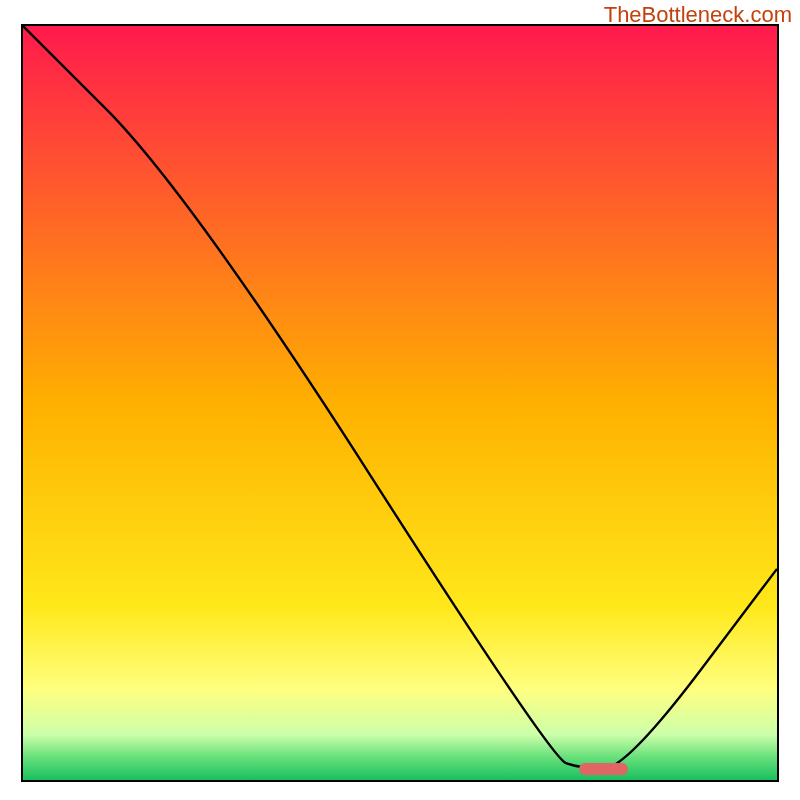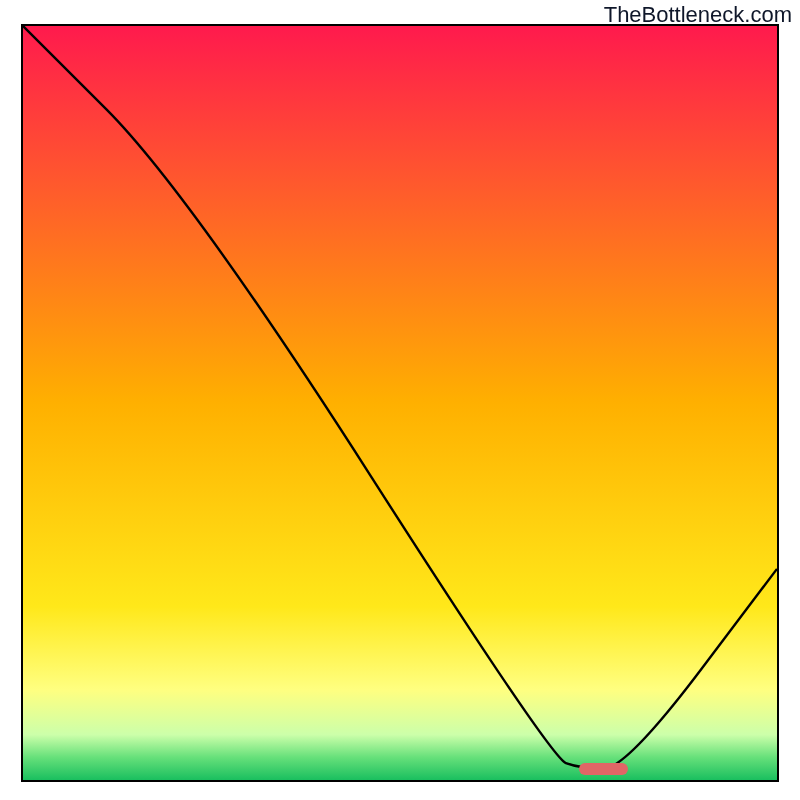--- a/index.html
+++ b/index.html
@@ -8,21 +8,21 @@
     width: 800px;
     height: 800px;
     overflow: hidden;
     background: #ffffff;
     font-family: Arial, Helvetica, sans-serif;
   }
   .watermark {
     position: absolute;
     top: 2px;
     right: 8px;
-    color: #0f172a;
+    color: #c2410c;
     font-size: 22px;
     font-weight: 400;
     letter-spacing: 0px;
     z-index: 5;
   }
   .plot-box {
     position: absolute;
     left: 21px;
     top: 24px;
     width: 758px;

